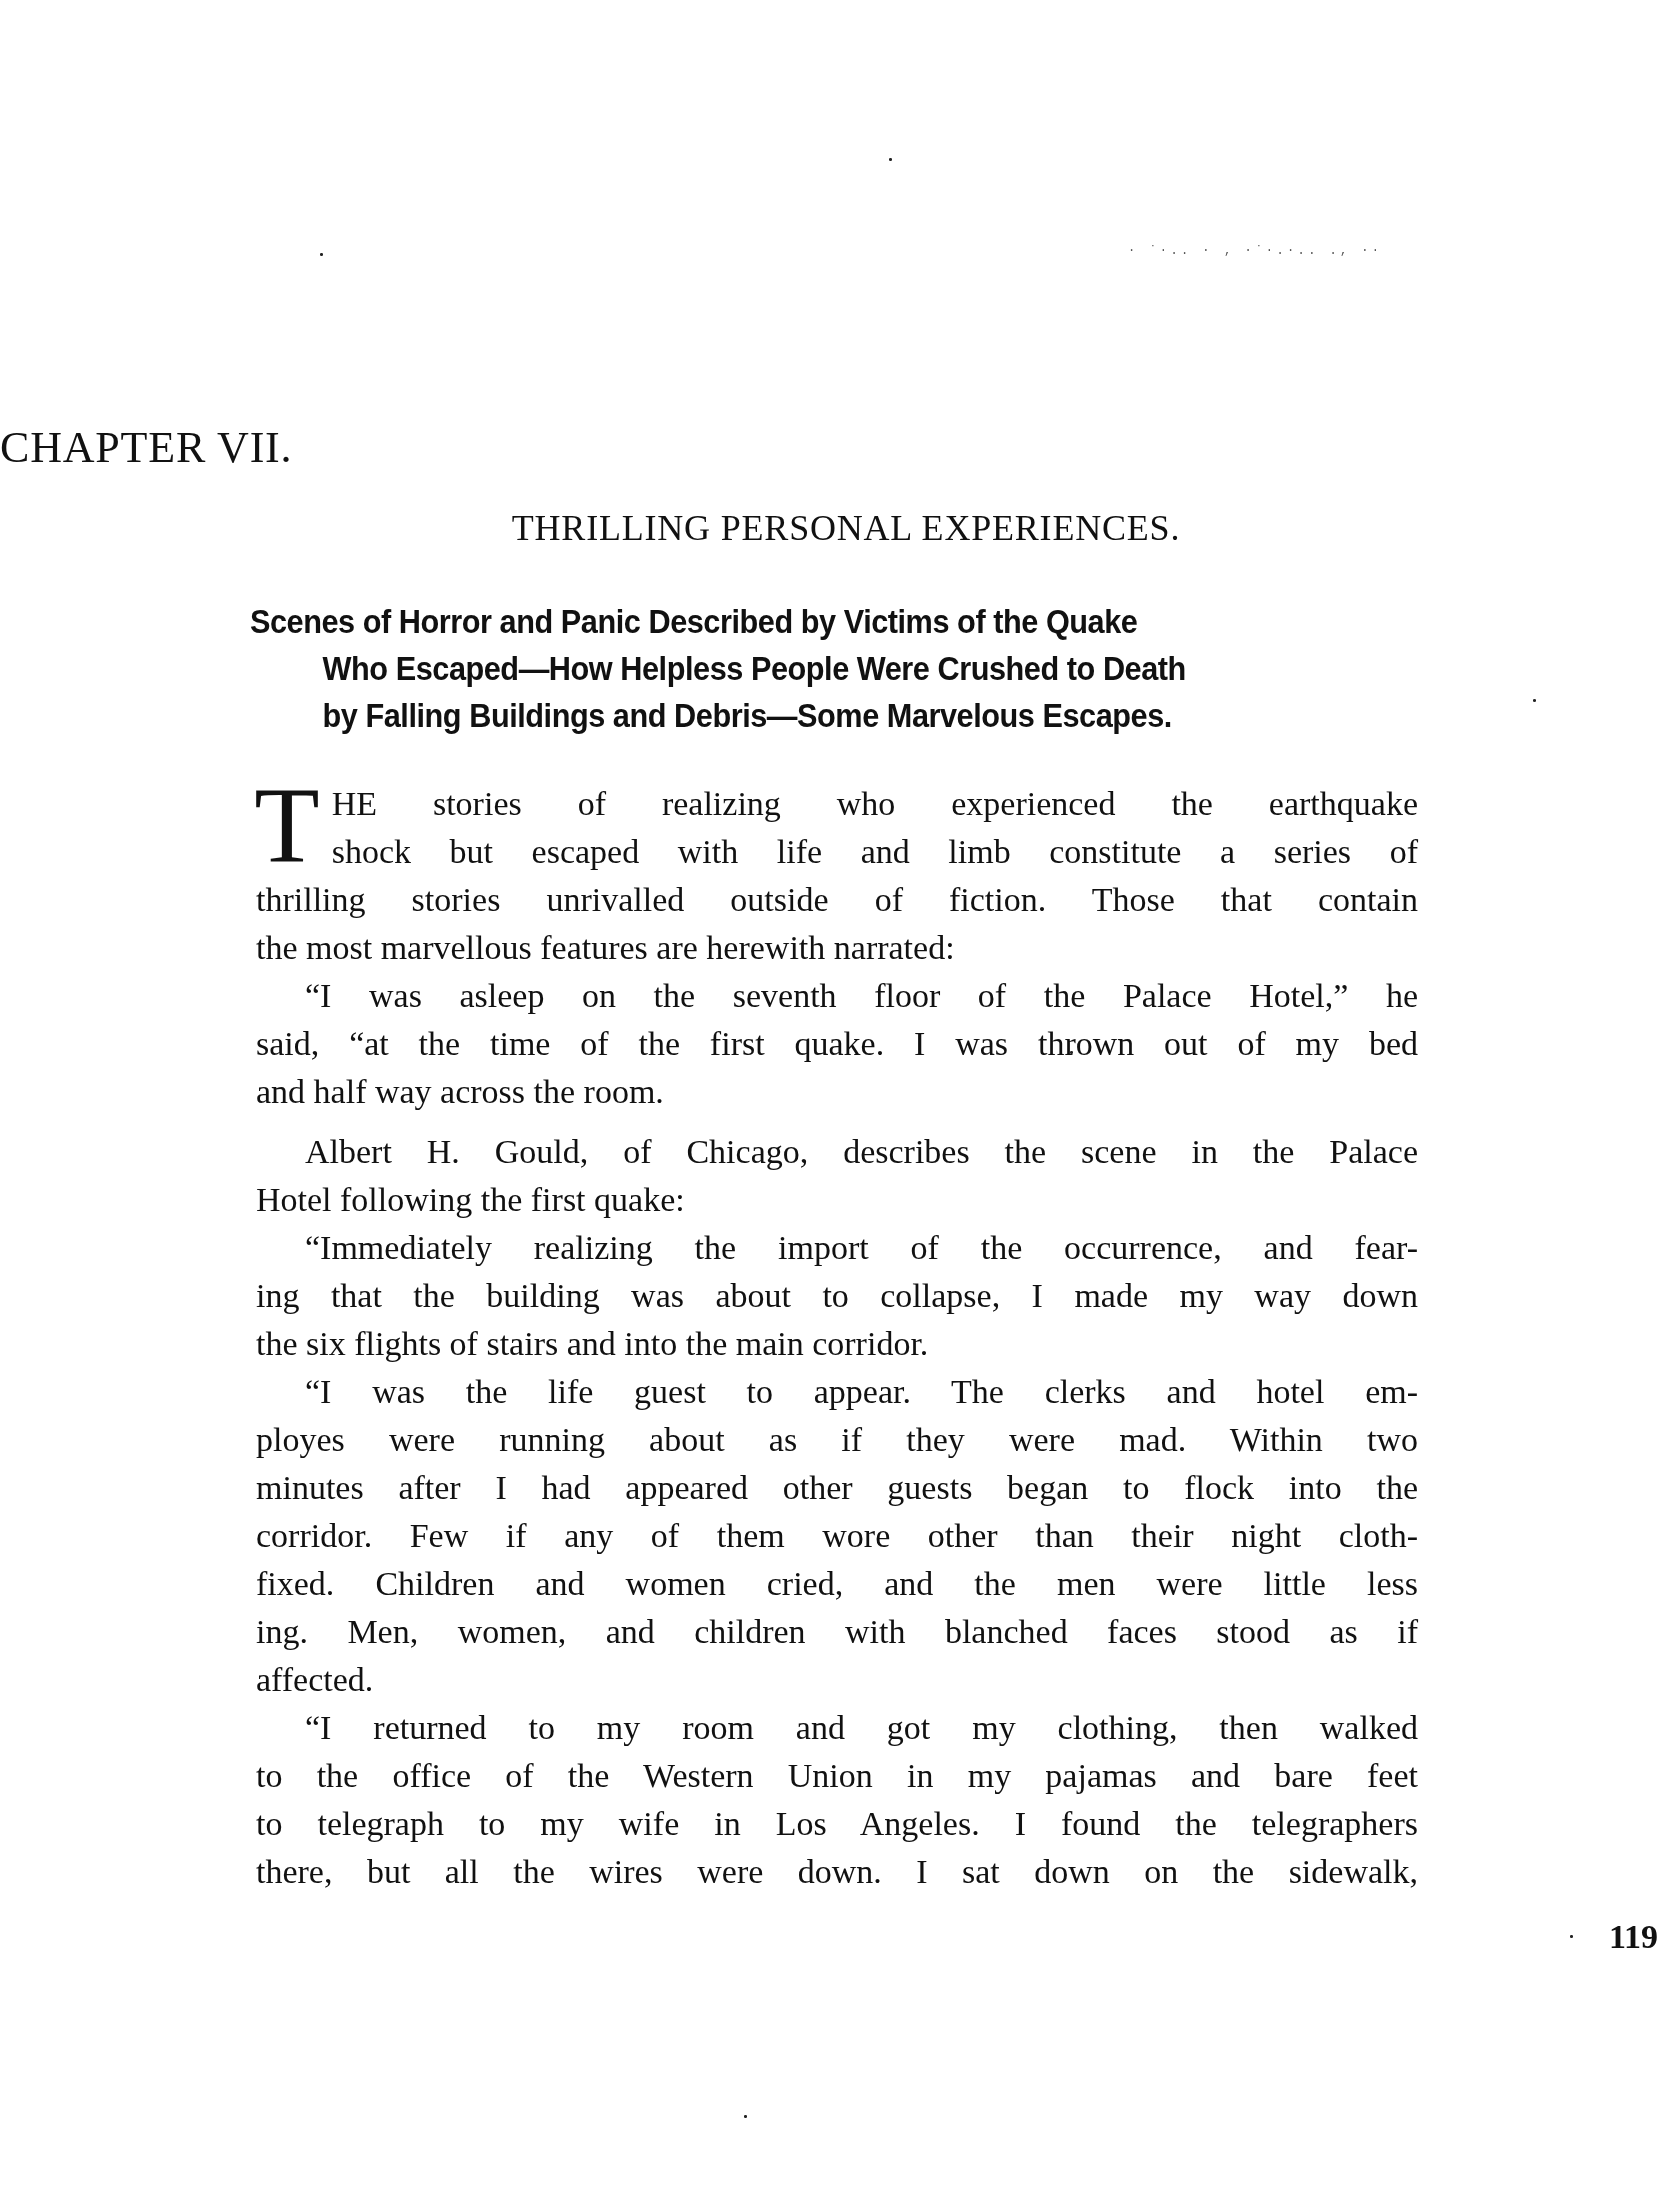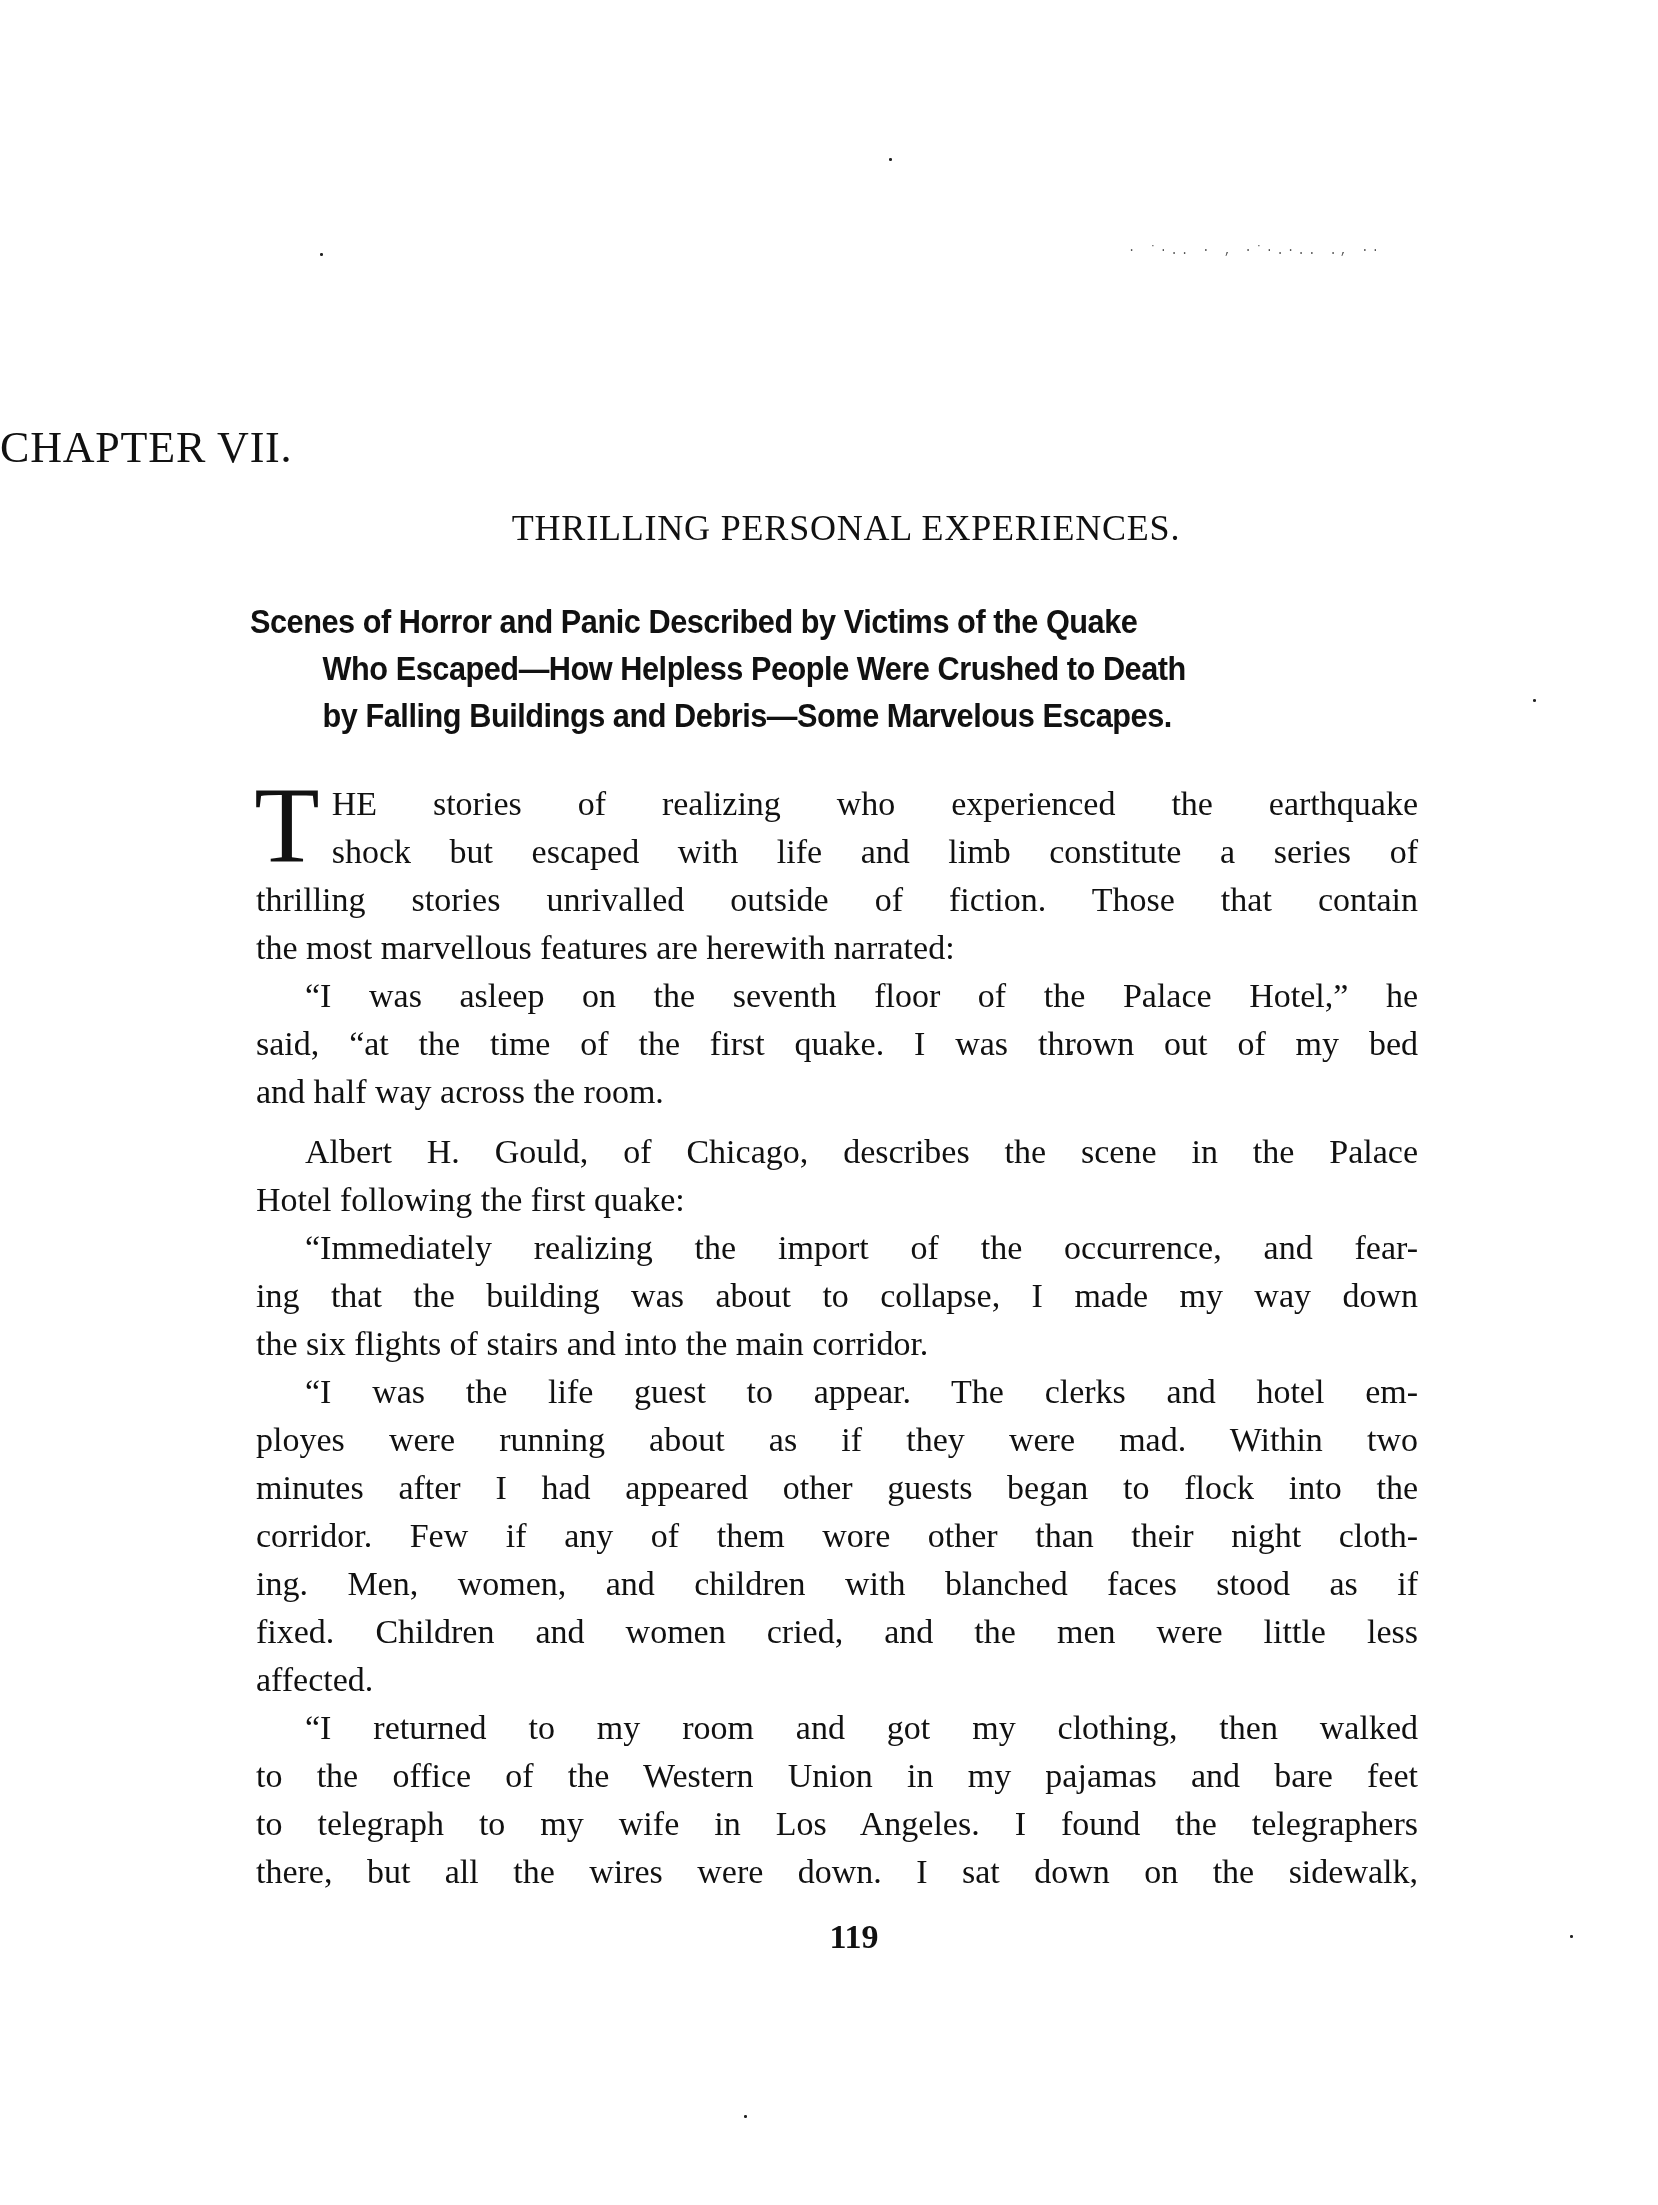--- a/index.html
+++ b/index.html
@@ -42,21 +42,21 @@
   .justify-line { display: block; text-align: justify; text-align-last: justify; white-space: nowrap; }
   .last-line { display: block; text-align: left; white-space: nowrap; }
   .dropcap-wrap { position: relative; }
   .dropcap {
     float: left; font-size: 107px; line-height: 81px; margin: 5.1px 12px 0 -1.7px;
     height: 88px;
   }
   .intro-lines .justify-line, .intro-lines .last-line { white-space: nowrap; }
   .page-number {
     position: absolute; left: 0; right: 0; top: 1918px;
-    text-align: center; font-size: 34px; font-weight: bold; padding-left: 50px;
+    text-align: right; font-size: 34px; font-weight: bold; padding-left: 50px;
   }
 </style>
 </head>
 <body>
 
 <div>
 
   <div class="scan-noise">· ˙·.. · ‚ ·˙·.·.. ., ··</div>
   <span class="speck" style="left:320px;top:253px;width:2.5px;height:2.5px;"></span>
   <span class="speck" style="left:889px;top:158px;width:2.5px;height:2.5px;"></span>
@@ -98,22 +98,22 @@
       <span class="justify-line" style="padding-left: 49px; white-space: normal;">“Immediately realizing the import of the occurrence, and fear-</span>
       <span class="justify-line" style="white-space: normal;">ing that the building was about to collapse, I made my way down</span>
       <span class="last-line">the six flights of stairs and into the main corridor.</span>
     </div>
 
     <div>
       <span class="justify-line" style="padding-left: 49px; white-space: normal;">“I was the life guest to appear.  The clerks and hotel em-</span>
       <span class="justify-line" style="white-space: normal;">ployes were running about as if they were mad.  Within two</span>
       <span class="justify-line" style="white-space: normal;">minutes after I had appeared other guests began to flock into the</span>
       <span class="justify-line" style="white-space: normal;">corridor.  Few if any of them wore other than their night cloth-</span>
+      <span class="justify-line" style="white-space: normal;">fixed.  Children and women cried, and the men were little less</span>
       <span class="justify-line" style="white-space: normal;">ing.  Men, women, and children with blanched faces stood as if</span>
-      <span class="justify-line" style="white-space: normal;">fixed.  Children and women cried, and the men were little less</span>
       <span class="last-line">affected.</span>
     </div>
 
     <div>
       <span class="justify-line" style="padding-left: 49px; white-space: normal;">“I returned to my room and got my clothing, then walked</span>
       <span class="justify-line" style="white-space: normal;">to the office of the Western Union in my pajamas and bare feet</span>
       <span class="justify-line" style="white-space: normal;">to telegraph to my wife in Los Angeles.  I found the telegraphers</span>
       <span class="justify-line" style="white-space: normal;">there, but all the wires were down.  I sat down on the sidewalk,</span>
     </div>
   </div>

